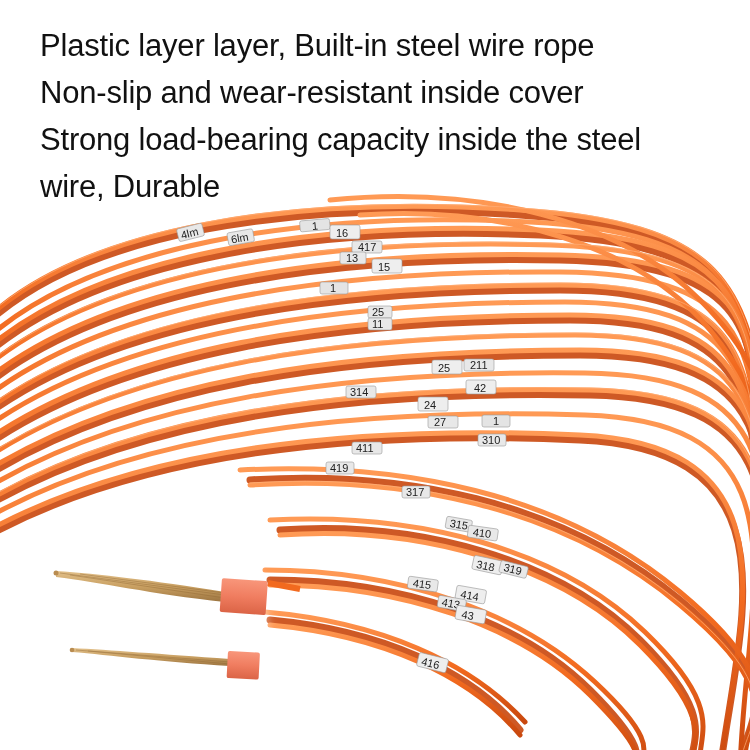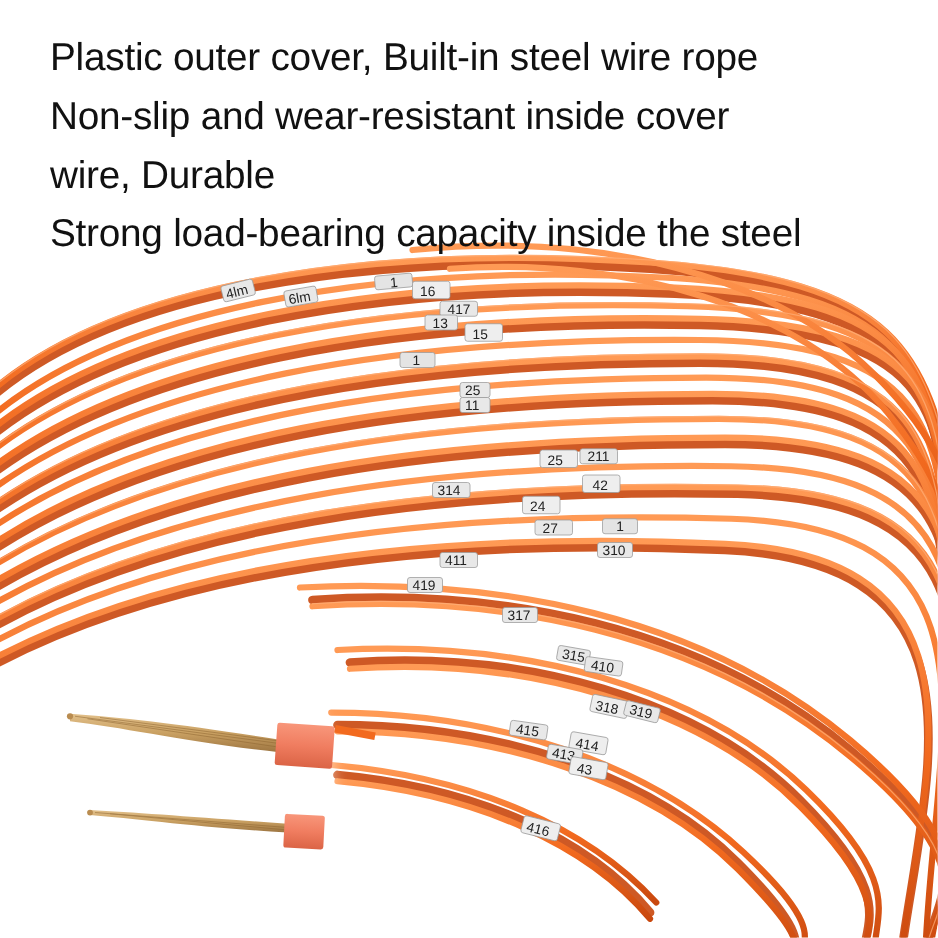--- a/index.html
+++ b/index.html
@@ -236,17 +236,17 @@
         <line x1="76" y1="650" x2="230" y2="662"></line>
         <line x1="88" y1="651" x2="230" y2="664"></line>
       </g>
       <circle cx="72" cy="650" r="2.3" fill="#B98C50"></circle>
       <rect x="228" y="651" width="32" height="27" rx="2" transform="rotate(3 228 651)" fill="url(#sleeveGrad)"></rect>
     </g>
   </g>
 </svg>
 
 <div class="caption">
-  <div>Plastic outer cover, Built-in steel wire rope</div>
+  <div>Plastic layer layer, Built-in steel wire rope</div>
   <div>Non-slip and wear-resistant inside cover</div>
+  <div>Strong load-bearing capacity inside the steel</div>
   <div>wire, Durable</div>
-  <div>Strong load-bearing capacity inside the steel</div>
 </div>
 
 </body></html>

